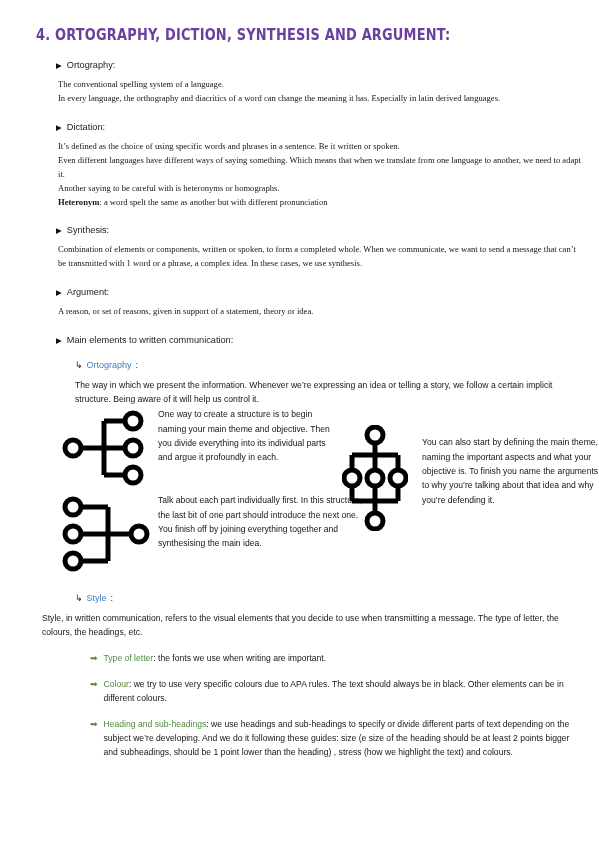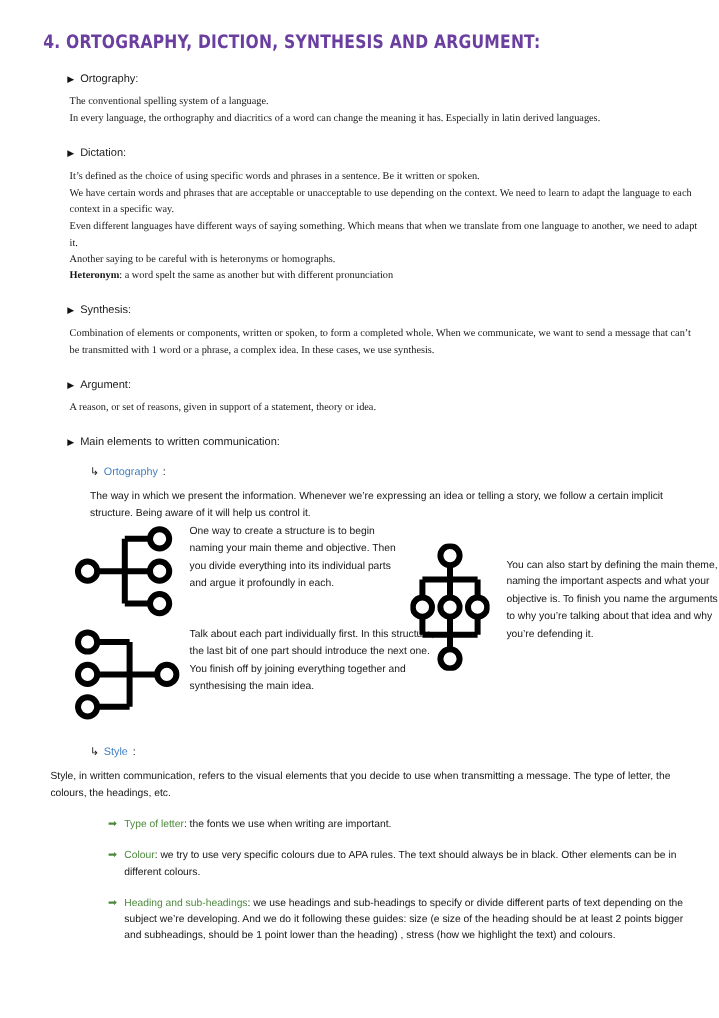--- a/index.html
+++ b/index.html
@@ -144,21 +144,20 @@
     <p>The conventional spelling system of a language.</p>
     <p>In every language, the orthography and diacritics of a word can change the meaning it has. Especially in latin derived languages.</p>
   </div>
 
   <div class="sec-head">
     <span class="tri">▶</span>
     <span class="lbl">Dictation:</span>
   </div>
   <div class="body-block">
     <p>It’s defined as the choice of using specific words and phrases in a sentence. Be it written or spoken.</p>
-    <p>We have certain words and phrases that are acceptable or unacceptable to use depending on the context. We need to learn to adapt the language to each context in a specific way.</p>
     <p>Even different languages have different ways of saying something. Which means that when we translate from one language to another, we need to adapt it.</p>
     <p>Another saying to be careful with is heteronyms or homographs.</p>
     <p><span class="b">Heteronym</span><span>: a word spelt the same as another but with different pronunciation</span></p>
   </div>
 
   <div class="sec-head">
     <span class="tri">▶</span>
     <span class="lbl">Synthesis:</span>
   </div>
   <div class="body-block">

